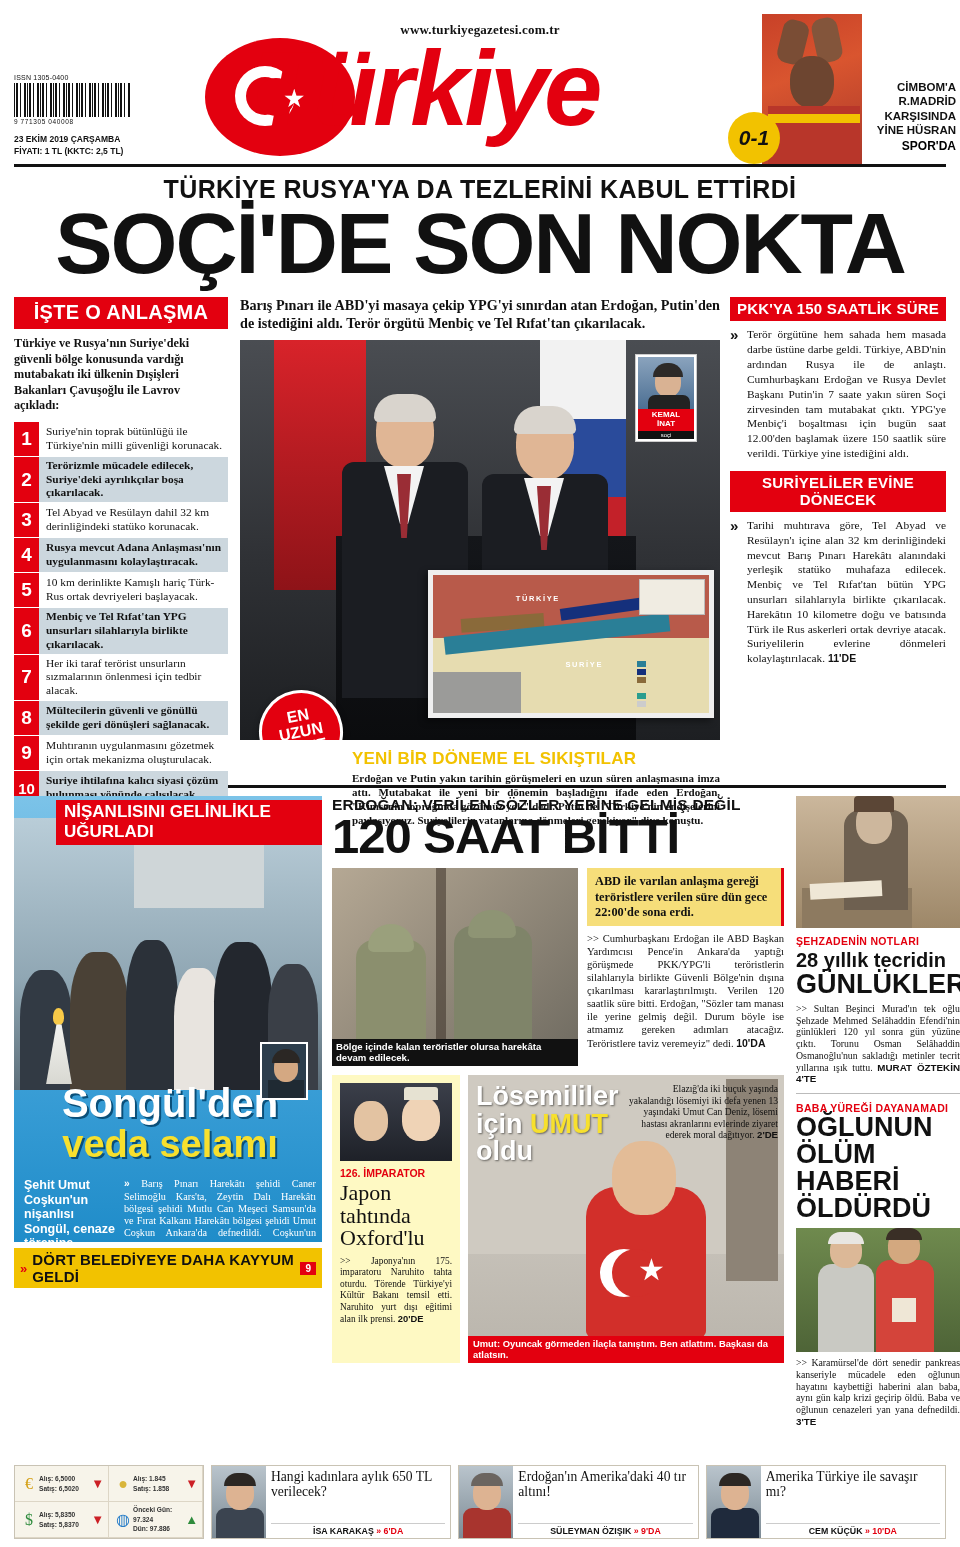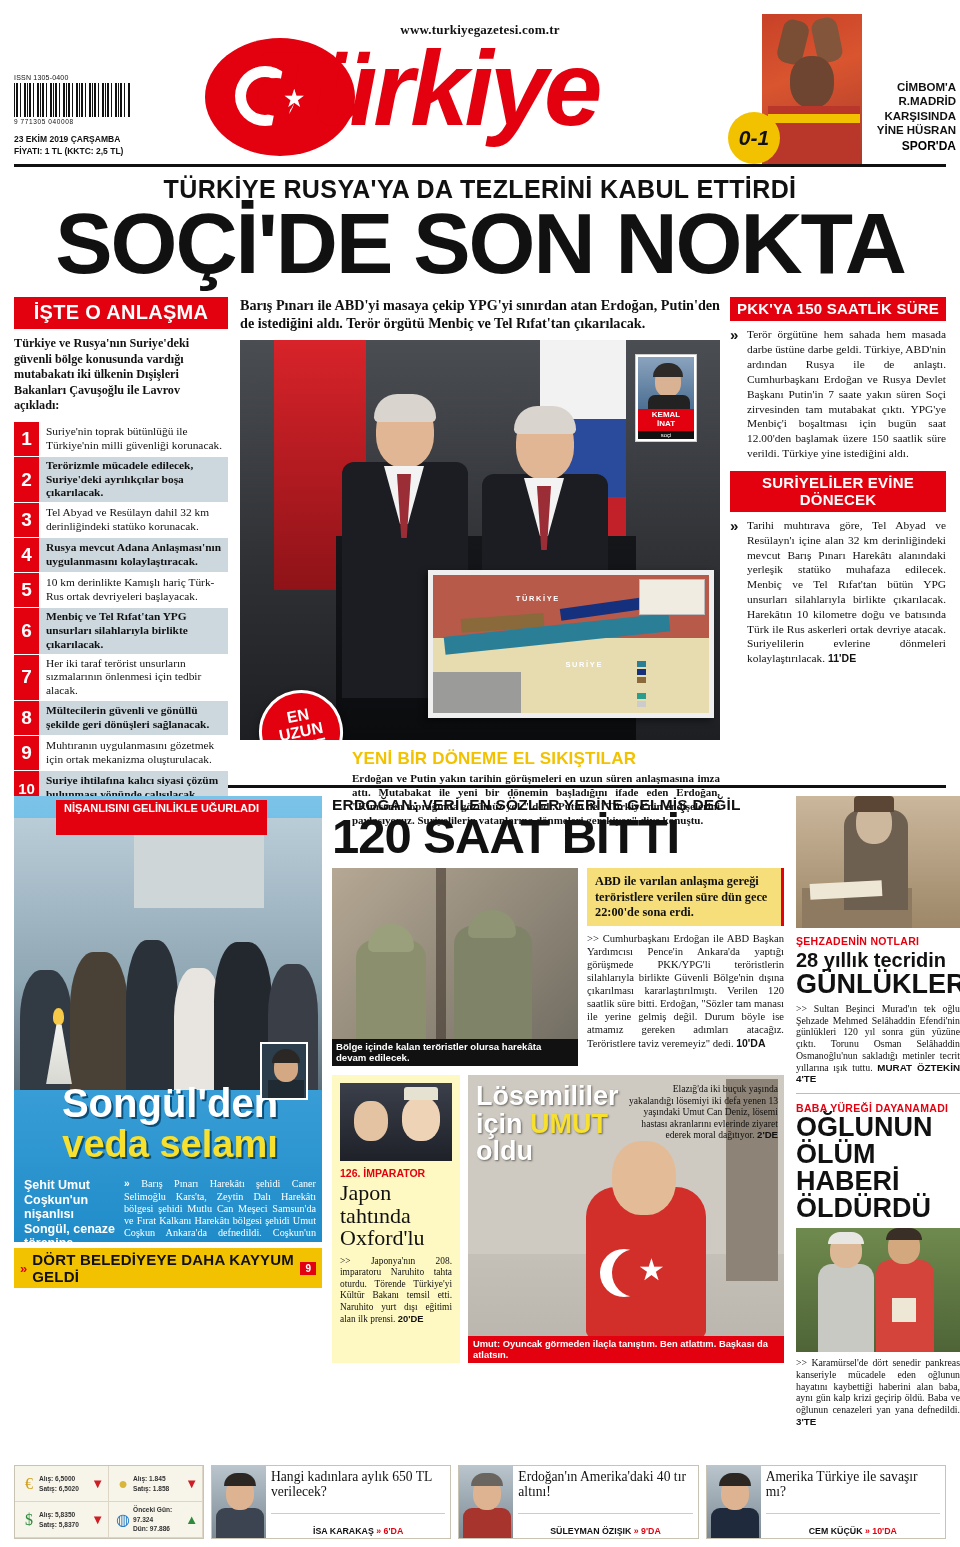--- a/index.html
+++ b/index.html
@@ -162,21 +162,21 @@
 
   
   .band2{position:relative;margin:8px 14px 0;height:560px;}
   .b2-left{position:absolute;left:0;top:0;width:308px;}
   .b2-mid{position:absolute;left:318px;top:0;width:452px;}
   .b2-right{position:absolute;left:782px;top:0;width:164px;}
 
   .songul-card{position:relative;width:100%;height:446px;background:linear-gradient(180deg,#7cc3e8 0%,#46a6dc 48%,#1f8cc9 100%);overflow:hidden;}
   .songul-tag{
     position:absolute;left:42px;top:4px;z-index:5;background:#e3000f;color:#fff;
-    font-family:"Liberation Sans",sans-serif;font-weight:bold;font-size:11px;padding:2px 8px 21px;
+    font-family:"Liberation Sans",sans-serif;font-weight:bold;font-size:17px;padding:2px 8px 3px;
   }
   .songul-photo{position:absolute;left:0;top:22px;width:100%;height:272px;background:linear-gradient(180deg,#b9cdd8 0%,#8fa6b3 60%,#5d6f7a 100%);overflow:hidden;}
   .sp-bldg{position:absolute;left:120px;top:6px;width:130px;height:84px;background:#cfd6d8;}
   .sp-p{position:absolute;bottom:0;border-radius:40% 40% 0 0;}
   .songul-title1{
     position:absolute;left:8px;top:288px;width:296px;text-align:center;
     font-family:"Liberation Sans",sans-serif;font-weight:bold;font-size:40px;color:#fff;
     text-shadow:2px 2px 0 #0a4f79; line-height:.98;
   }
   .songul-title2{
@@ -274,21 +274,21 @@
   .fx-tri{flex:0 0 12px;font-size:13px;line-height:1;}
   .fx-down{color:#cc2026;}
   .fx-up{color:#2e8b3c;}
   .col-card{flex:1;border:1px solid #c9c3b4;display:flex;align-items:stretch;background:#fff;overflow:hidden;}
   .cc-photo{flex:0 0 54px;position:relative;background:linear-gradient(180deg,#b9c4cc,#7d8b95);overflow:hidden;}
   .cc-head{position:absolute;left:14px;top:12px;width:28px;height:32px;border-radius:45%;background:#ddb392;}
   .cc-hair{position:absolute;left:12px;top:7px;width:32px;height:13px;border-radius:13px 13px 0 0;background:#2c2723;}
   .cc-suit{position:absolute;left:4px;top:42px;width:48px;height:34px;background:#3b4450;border-radius:9px 9px 0 0;}
   .cc-body{flex:1;padding:4px 5px 2px;display:flex;flex-direction:column;justify-content:space-between;}
   .cc-title{font-family:"Liberation Serif",serif;font-size:13.6px;line-height:1.08;color:#111;text-align:left;}
-  .cc-byline{border-top:1px solid #ccc;padding-top:12px;text-align:center;font-family:"Liberation Sans",sans-serif;font-weight:bold;font-size:8.8px;color:#111;}
+  .cc-byline{border-top:1px solid #ccc;padding-top:2px;text-align:center;font-family:"Liberation Sans",sans-serif;font-weight:bold;font-size:8.8px;color:#111;}
   .cc-byline .arr{color:#e3000f;}
   .cc-byline .pg{color:#e3000f;}
 </style>
 </head>
 <body>
 
 <div class="page">
 
   <div class="masthead">
     <div class="barcode-box">
@@ -554,21 +554,21 @@
         <div class="japon">
           <div class="japon-photo">
             <div class="jp-h1"></div>
             <div class="jp-h2"></div>
             <div class="jp-crown"></div>
           </div>
           <div class="japon-kicker">126. İMPARATOR</div>
           <div class="japon-title">Japon tahtında Oxford'lu</div>
           <div class="japon-tx">
             <span>&gt;&gt; </span>
-            <span>Japonya'nın 208. imparatoru Naruhito tahta oturdu. Törende Türkiye'yi Kültür Bakanı temsil etti. Naruhito yurt dışı eğitimi alan ilk prensi.</span>
+            <span>Japonya'nın 175. imparatoru Naruhito tahta oturdu. Törende Türkiye'yi Kültür Bakanı temsil etti. Naruhito yurt dışı eğitimi alan ilk prensi.</span>
             <span class="pg">20'DE</span>
           </div>
         </div>
 
         <div class="losemi">
           <div class="lo-wall"></div>
           <div class="lo-door"></div>
           <div class="lo-boy"></div>
           <div class="lo-moon"></div>
           <div class="lo-moon2"></div>

